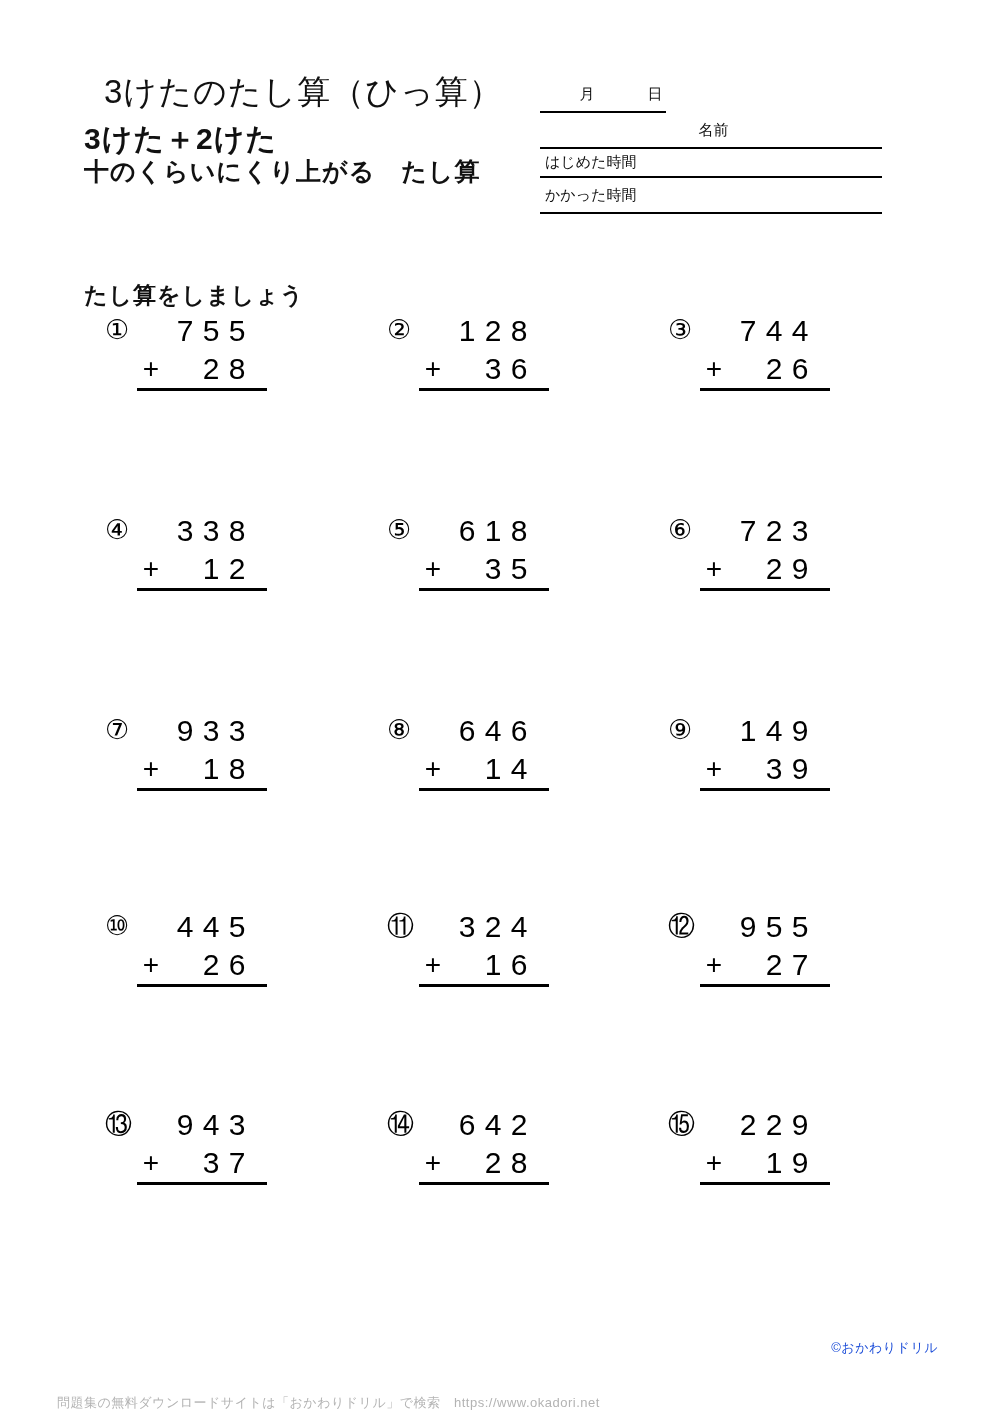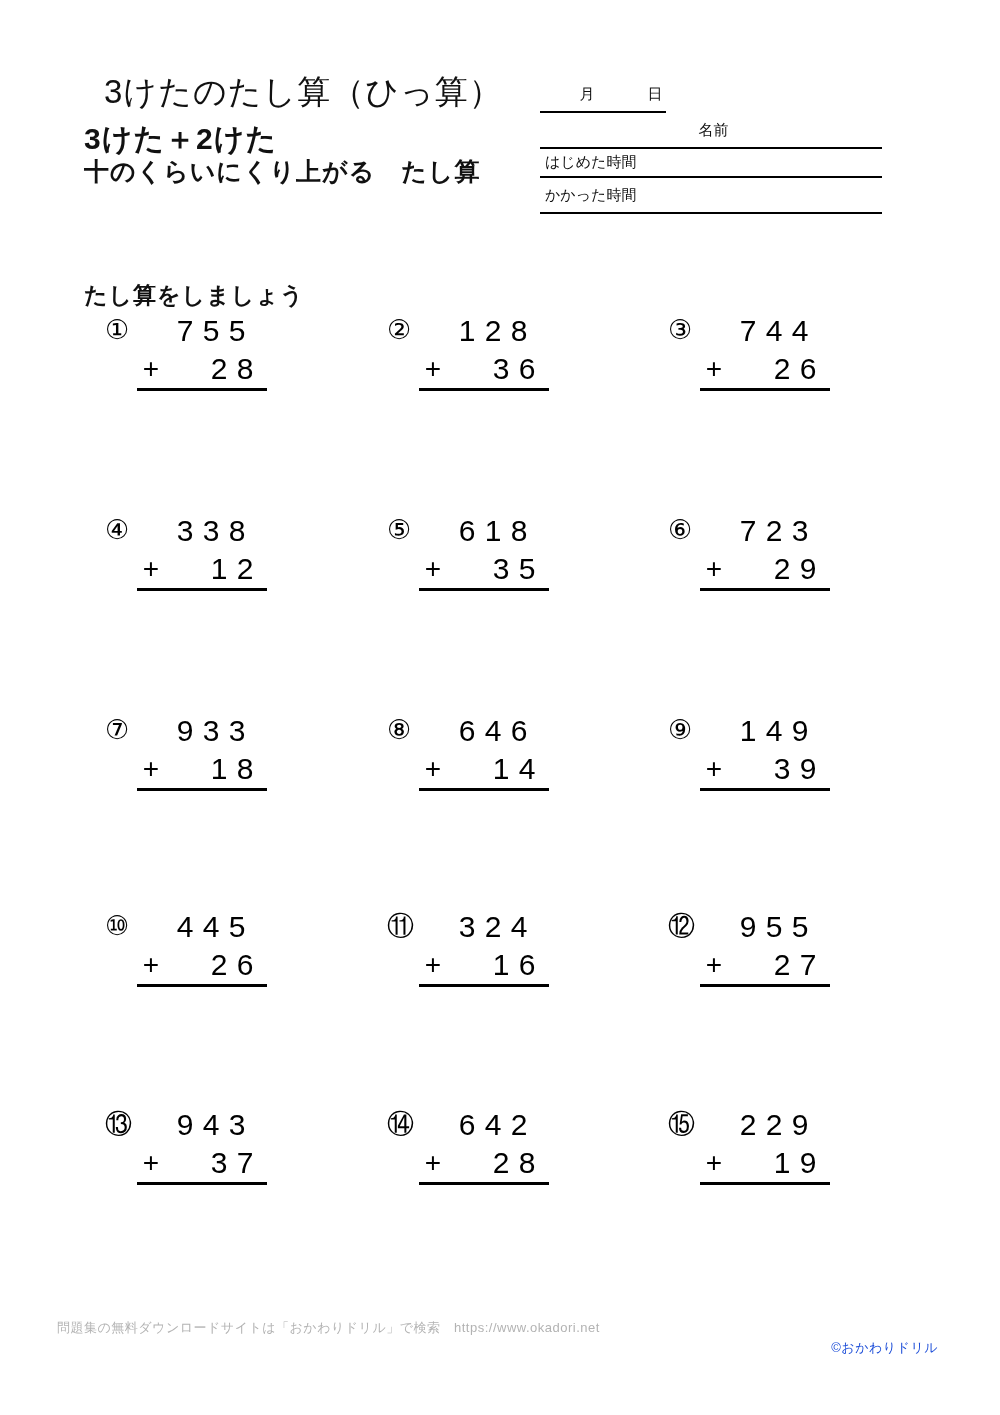--- a/index.html
+++ b/index.html
@@ -51,34 +51,34 @@
   .problem{
     position:absolute;width:162px;height:84px;
     font-size:30px;color:#000;
   }
   .pnum{
     position:absolute;left:0;top:1px;
     font-size:27px;line-height:30px;
   }
   .oprow{position:absolute;line-height:30px;white-space:nowrap;}
   .top-row{top:2px;left:67px;}
-  .bot-row{top:40px;left:93px;margin-left:8px;}
+  .bot-row{top:40px;left:93px;}
   .digit{display:inline-block;width:26px;text-align:center;}
   .plus{
     position:absolute;left:33px;top:40px;width:26px;
     text-align:center;line-height:30px;font-size:28px;
   }
   .rule{
     position:absolute;left:32px;top:74px;width:130px;height:3px;
     background:#000;
   }
 
   
   .footer-left{
-    position:absolute;left:57px;top:1319px;
+    position:absolute;left:57px;top:1394px;
     font-size:13px;color:#b3b3b3;letter-spacing:0.5px;white-space:nowrap;
   }
   .footer-right{
     position:absolute;right:62px;top:1339px;
     font-size:13px;color:#1d4ed8;letter-spacing:0.5px;white-space:nowrap;
   }
 </style>
 </head>
 <body>
 

